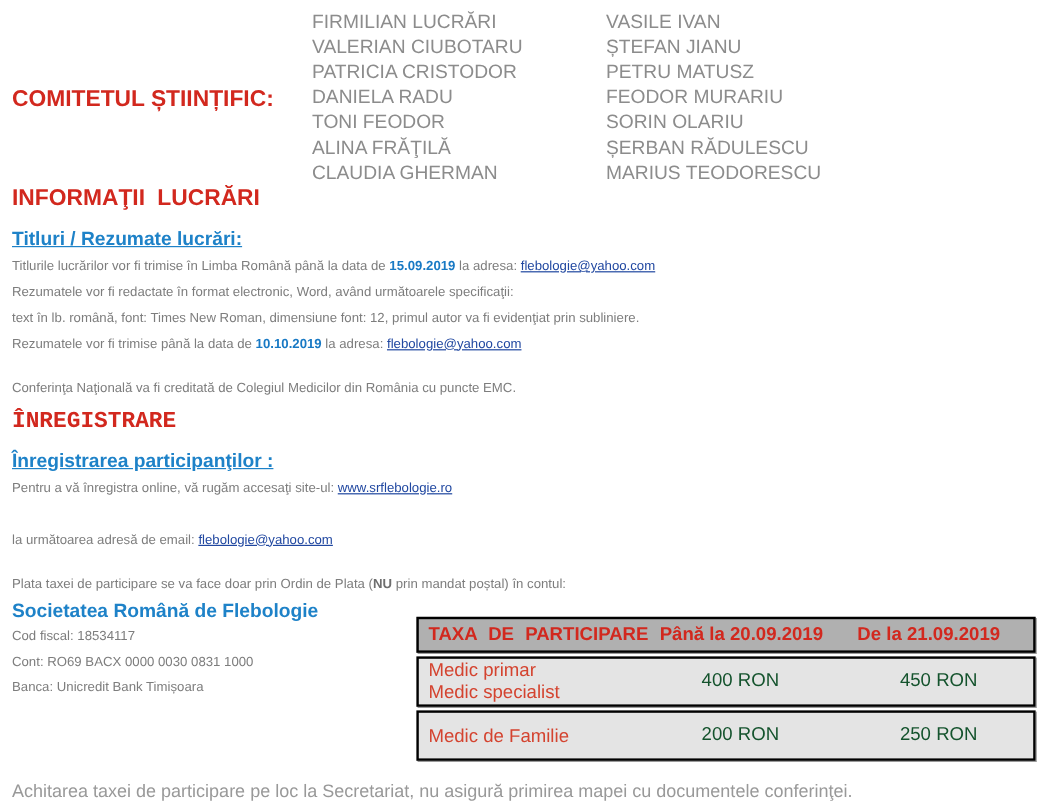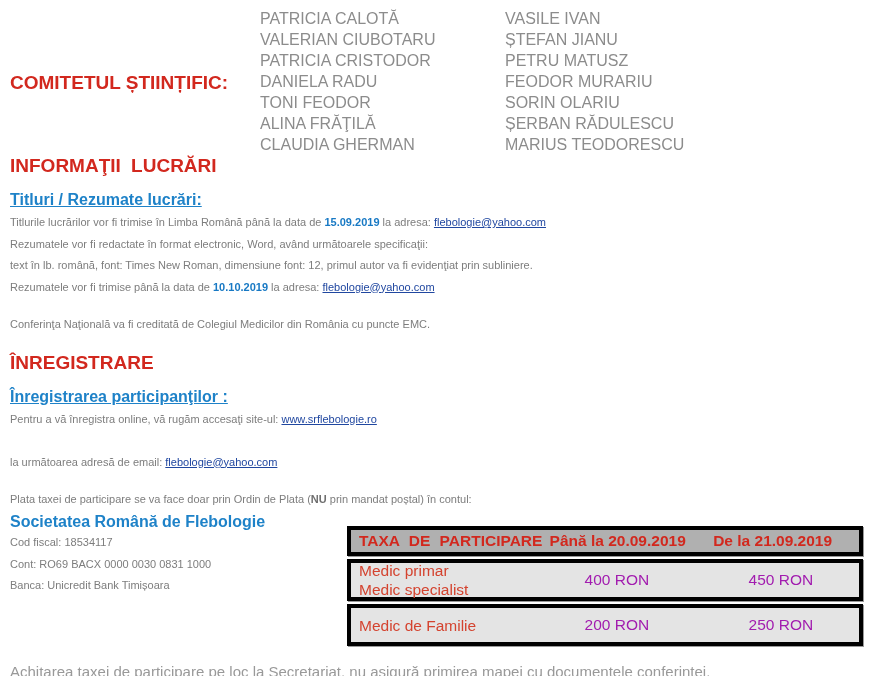--- a/index.html
+++ b/index.html
@@ -8,58 +8,58 @@
 
   
   .committee{display:flex;align-items:center;}
   .committee-label{width:250px;color:#d2281e;font-weight:bold;font-size:19px;padding-top:2px;letter-spacing:0px;}
   .names-col{width:245px;color:#8c8c8c;font-size:16px;line-height:21px;}
   .names-col div{white-space:nowrap;}
 
   
   .h-red{color:#d2281e;font-weight:bold;font-size:19px;}
   .h-info{margin-top:0;}
-  .h-reg{margin-top:16px;}
+  .h-reg{margin-top:4px;font-family:Liberation Mono, monospace;}
   .dbl-space{word-spacing:5px;}
 
   .sub-blue{display:inline-block;color:#1e82c8;font-weight:bold;font-size:16px;text-decoration:underline;margin-top:14px;}
 
   .body-text{color:#7d7d7d;font-size:11px;line-height:21.5px;}
   .para{margin-top:3px;}
   .single-line{margin-top:16px;}
   .date-blue{color:#1879c4;font-weight:bold;}
   .link{color:#2047a0;text-decoration:underline;cursor:pointer;}
   .bold-gray{font-weight:bold;color:#6e6e6e;}
 
   
   .pay-section{position:relative;margin-top:16px;min-height:168px;}
   .org-blue{color:#1e82c8;font-weight:bold;font-size:16px;line-height:21.5px;}
 
   .fee-table{position:absolute;left:337px;top:37px;width:516px;}
-  .ft-box{box-sizing:border-box;border:4px solid #000000;margin-bottom:3px;display:flex;align-items:center;box-shadow:1px 1px 0 #9a9a9a;}
+  .ft-box{box-sizing:border-box;border:2px solid #000000;margin-bottom:3px;display:flex;align-items:center;box-shadow:1px 1px 0 #9a9a9a;}
   .ft-header{background:#b0b0b0;height:30px;}
   .ft-row{background:#e4e4e4;height:42px;gap:24px;}
   .ft-c1{width:39%;padding-left:8px;box-sizing:border-box;}
   .ft-c2{width:27%;text-align:center;}
   .ft-c3{width:34%;text-align:center;}
   .ft-header .ft-c1,.ft-header .ft-c2,.ft-header .ft-c3{color:#d2281e;font-weight:bold;font-size:15.5px;white-space:nowrap;}
   .ft-row .ft-c1{color:#d4432f;font-size:15.5px;line-height:19px;}
-  .ft-row .ft-c2,.ft-row .ft-c3{color:#a21caf;font-size:15.5px;}
+  .ft-row .ft-c2,.ft-row .ft-c3{color:#14532d;font-size:15.5px;}
 
   .footer-note{margin-top:6px;color:#999999;font-size:15px;}
 </style>
 </head>
 <body>
 
 <div class="page">
 
   <div class="committee">
     <div class="committee-label">COMITETUL ȘTIINȚIFIC:</div>
     <div class="names-col">
-      <div>PATRICIA CALOTĂ</div>
+      <div>FIRMILIAN LUCRĂRI</div>
       <div>VALERIAN CIUBOTARU</div>
       <div>PATRICIA CRISTODOR</div>
       <div>DANIELA RADU</div>
       <div>TONI FEODOR</div>
       <div>ALINA FRĂŢILĂ</div>
       <div>CLAUDIA GHERMAN</div>
     </div>
     <div class="names-col">
       <div>VASILE IVAN</div>
       <div>ȘTEFAN JIANU</div>

